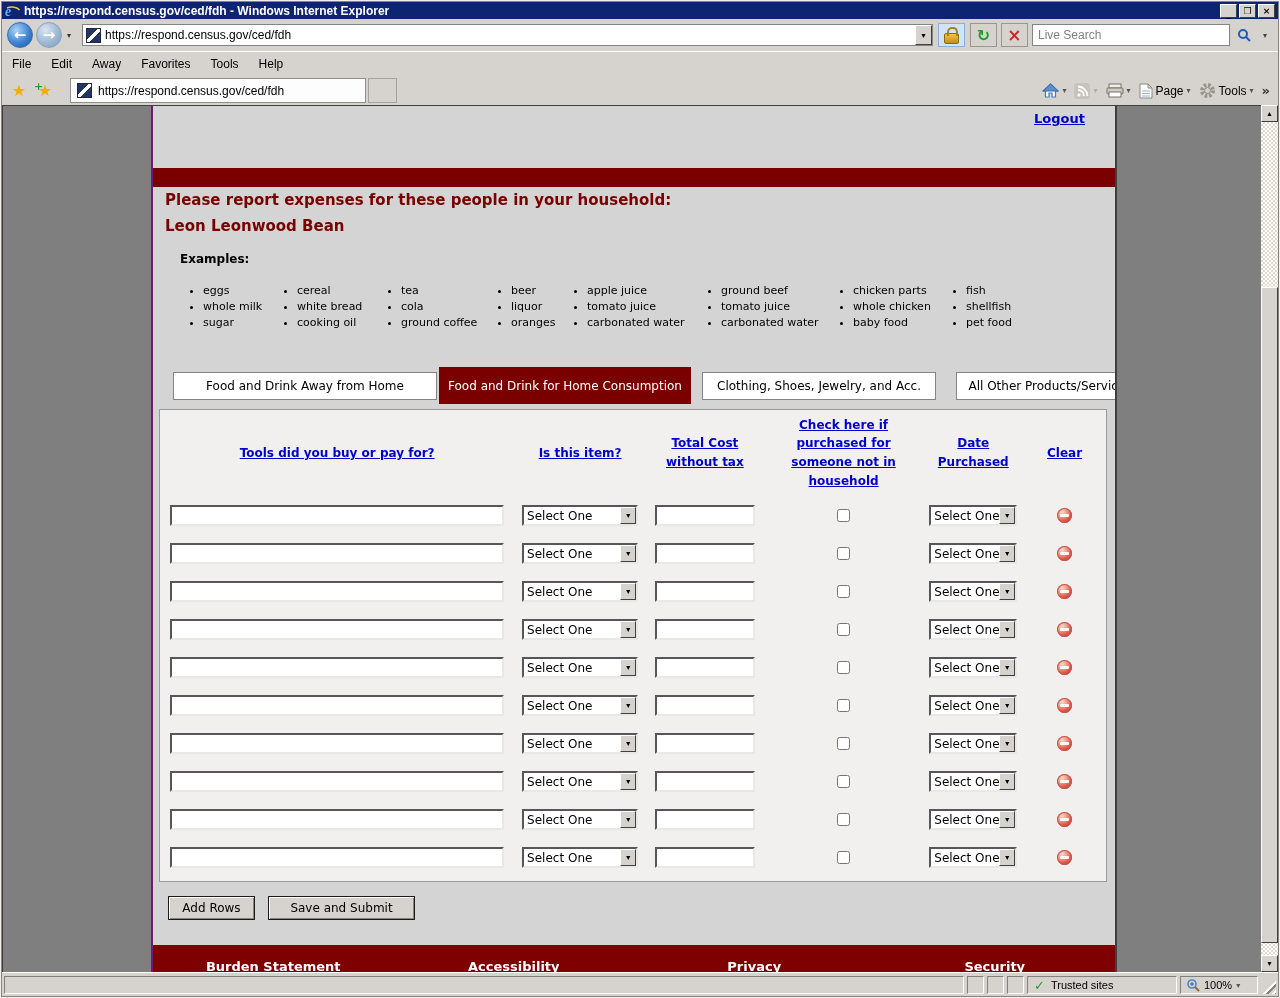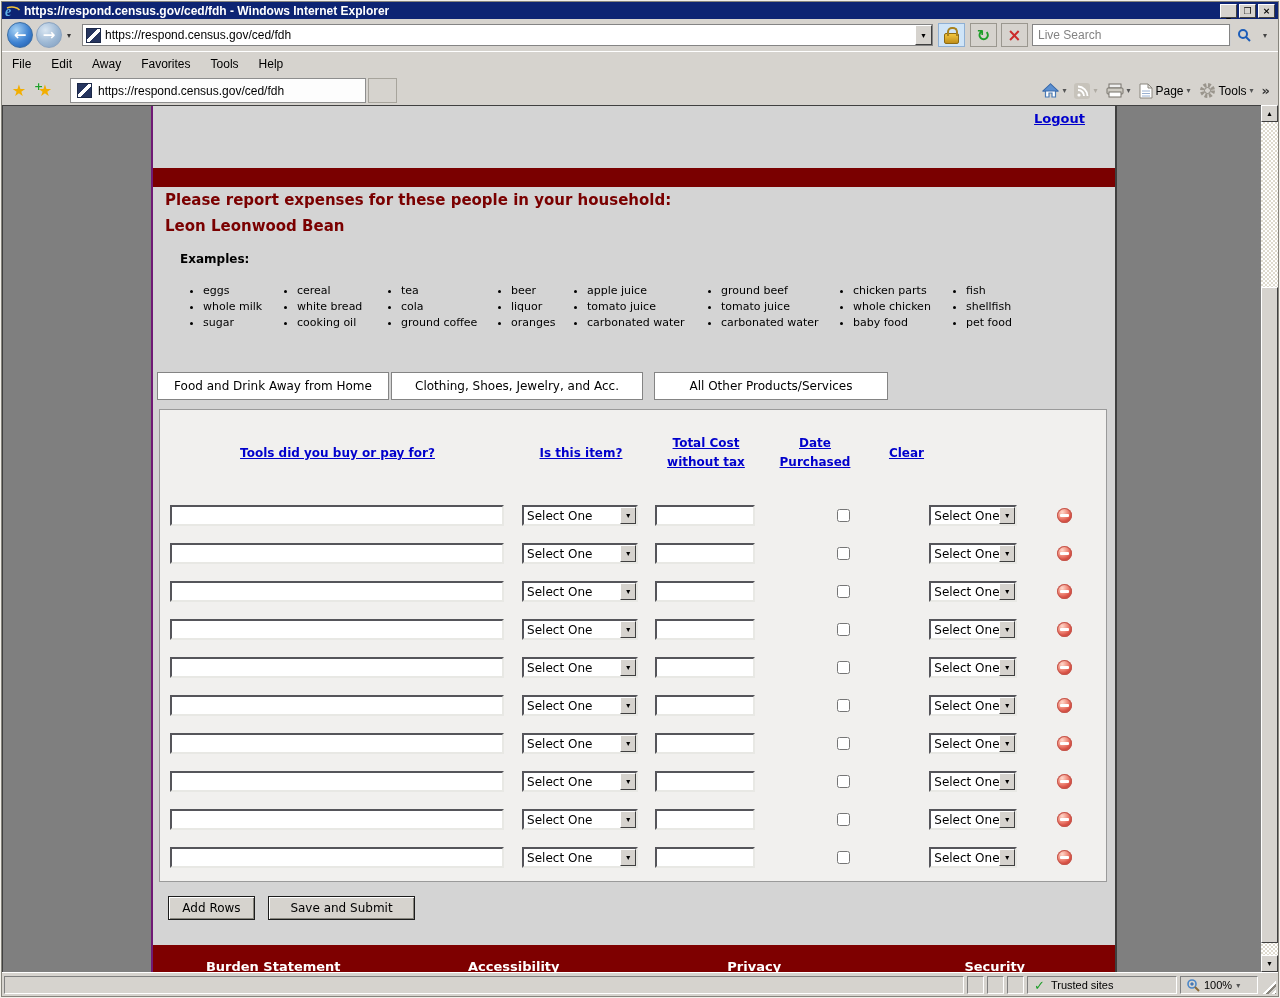--- a/index.html
+++ b/index.html
@@ -82,21 +82,21 @@
   .examples .ex-col:nth-child(5){width:134px;}
   .examples .ex-col:nth-child(6){width:132px;}
   .examples .ex-col:nth-child(7){width:113px;}
   .examples .ex-col:nth-child(8){width:110px;}
 
   
   .tabs-row{position:absolute;top:261px;left:4px;height:37px;display:flex;align-items:center;}
   .tab{box-sizing:border-box;background:#fff;border:1px solid #848484;color:#000;font:12px "DejaVu Sans",sans-serif;
        height:28px;display:flex;align-items:center;justify-content:center;text-align:center;}
   .tab.active{background:#7a0000;color:#fff;border-color:#7a0000;height:37px;font-weight:normal;}
-  .tabs-row .tab:nth-child(1){width:232px;}
+  .tabs-row .tab:nth-child(1){width:264px;margin-left:16px;}
   .tabs-row .tab:nth-child(2){width:252px;margin-left:2px;}
   .tabs-row .tab:nth-child(3){width:234px;margin-left:11px;}
   .tabs-row .tab:nth-child(4){width:188px;margin-left:20px;}
 
   
   .etable{position:absolute;top:303px;left:6px;width:948px;height:473px;background:#f1f0ee;border:1px solid #9a9a9a;box-sizing:border-box;}
   .t-head{display:flex;align-items:center;height:86px;}
   .cw1,.cw2,.cw3,.cw4,.cw5,.cw6{display:flex;align-items:center;justify-content:center;box-sizing:border-box;}
   .cw1{width:355px;}.cw2{width:132px;}.cw3{width:118px;}.cw4{width:160px;}.cw5{width:100px;}.cw6{width:83px;}
   .th{font:bold 12px "DejaVu Sans",sans-serif;color:#0000cc;text-decoration:underline;text-align:center;line-height:1.55;}
@@ -334,38 +334,44 @@
           <li>fish</li>
           <li>shellfish</li>
           <li>pet food</li>
         </ul>
       </div>
 
       <div class="tabs-row">
         <div class="tab">
           <span>Food and Drink Away from Home</span>
         </div>
+          <div class="tab active">
+          <span>Food and Drink for Home Consumption</span>
+        </div>
           <div class="tab">
           <span>Clothing, Shoes, Jewelry, and Acc.</span>
         </div>
           <div class="tab">
           <span>All Other Products/Services</span>
         </div>
       </div>
 
       <div class="etable">
         <div class="t-head">
           <div class="cw1">
               <span class="th">Tools did you buy or pay for?</span>
             </div>
           <div class="cw2">
               <span class="th">Is this item?</span>
             </div>
           <div class="cw3">
               <span class="th th-cost">Total Cost without tax</span>
+            </div>
+          <div class="cw4">
+              <span class="th th-chk">Check here if purchased for someone not in household</span>
             </div>
           <div class="cw5">
               <span class="th th-date">Date Purchased</span>
             </div>
           <div class="cw6">
               <span class="th">Clear</span>
             </div>
         </div>
 
         <div class="t-row">

